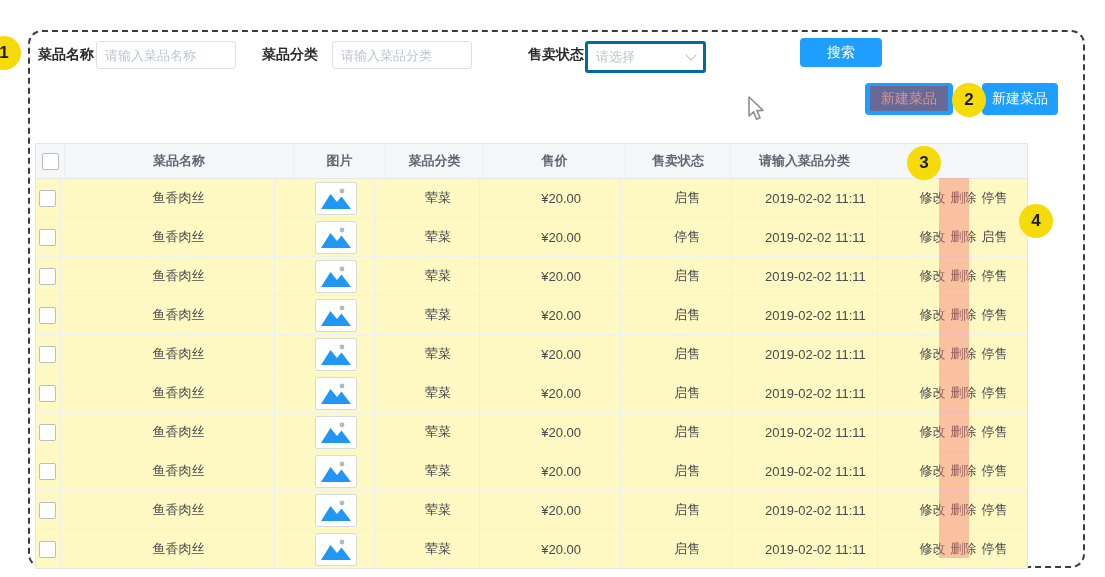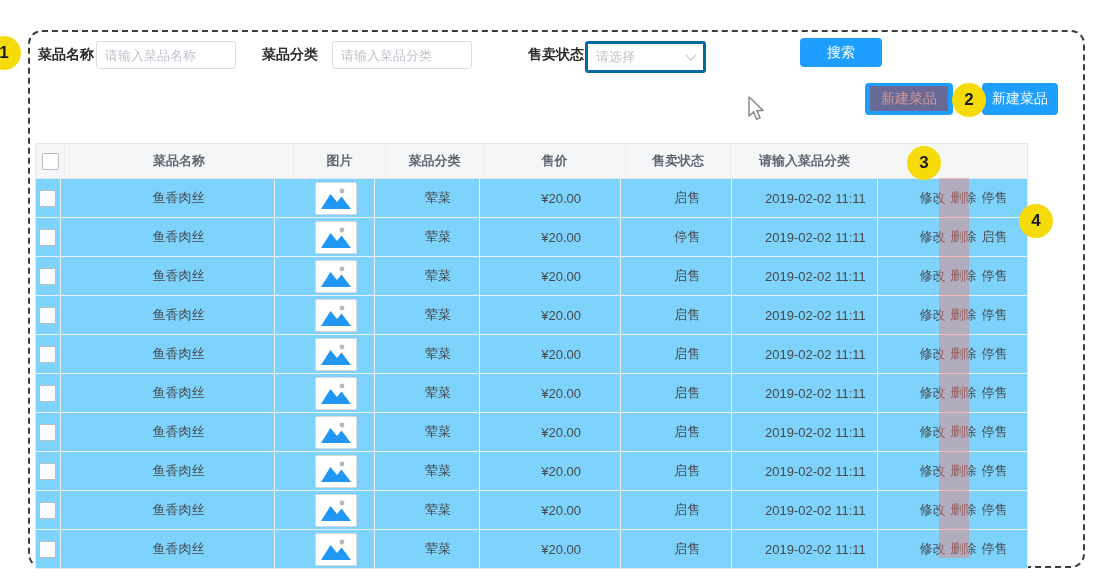--- a/index.html
+++ b/index.html
@@ -56,21 +56,21 @@
   .badge-1{left:-13px;top:36px;}
   .badge-2{left:952px;top:83px;}
   .badge-3{left:907px;top:146px;}
   .badge-4{left:1019px;top:204px;}
   
   .table{
     position:absolute;left:35px;top:143px;width:993px;
     border:1px solid #e4e7ea;box-sizing:border-box;background:#fff;
   }
   .thead{display:flex;height:34px;background:#f5f6f8;border-bottom:1px solid #e4e7ea;}
-  .trow{display:flex;height:38px;border-bottom:1px solid #eef0f1;background:#7dd3fc;gap:22px;}
+  .trow{display:flex;height:38px;border-bottom:1px solid #eef0f1;background:#fef9c3;gap:22px;}
   .trow:last-child{border-bottom:none;}
   .cell{
     display:flex;align-items:center;justify-content:center;
     font-size:13px;box-sizing:border-box;border-right:1px solid #eceef0;
     color:#47494d;overflow:hidden;
   }
   .cell:last-child{border-right:none;}
   .thead .cell{color:#5f6672;font-weight:600;}
   .c0{width:29px;}.c1{width:229px;}.c2{width:92px;}.c3{width:98px;}
   .c4{width:142px;}.c5{width:105px;}.c6{width:147px;}.c7{width:151px;}

